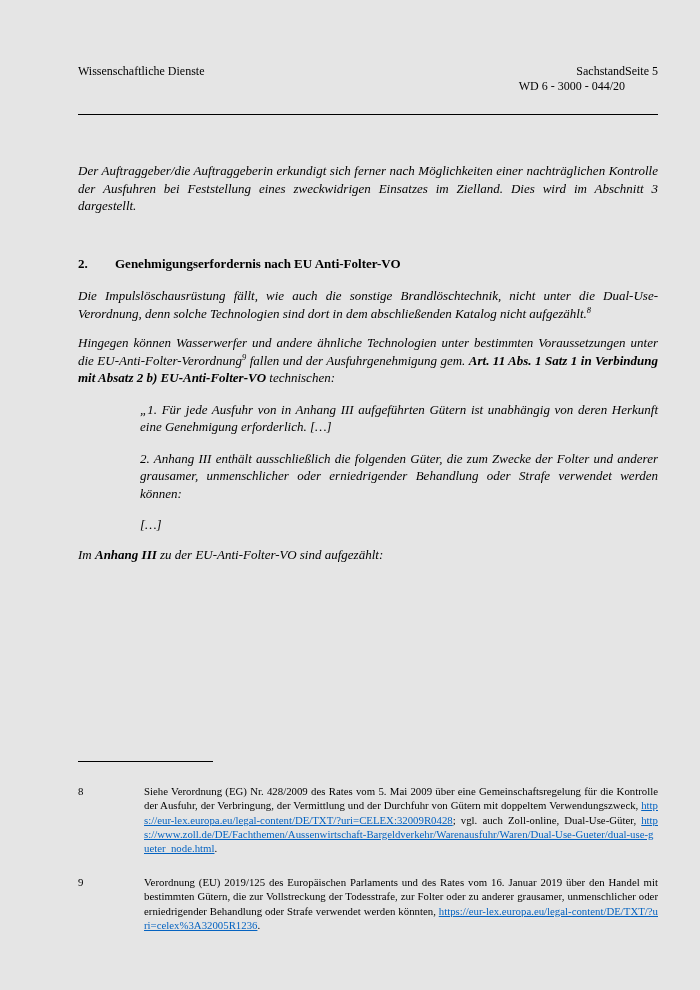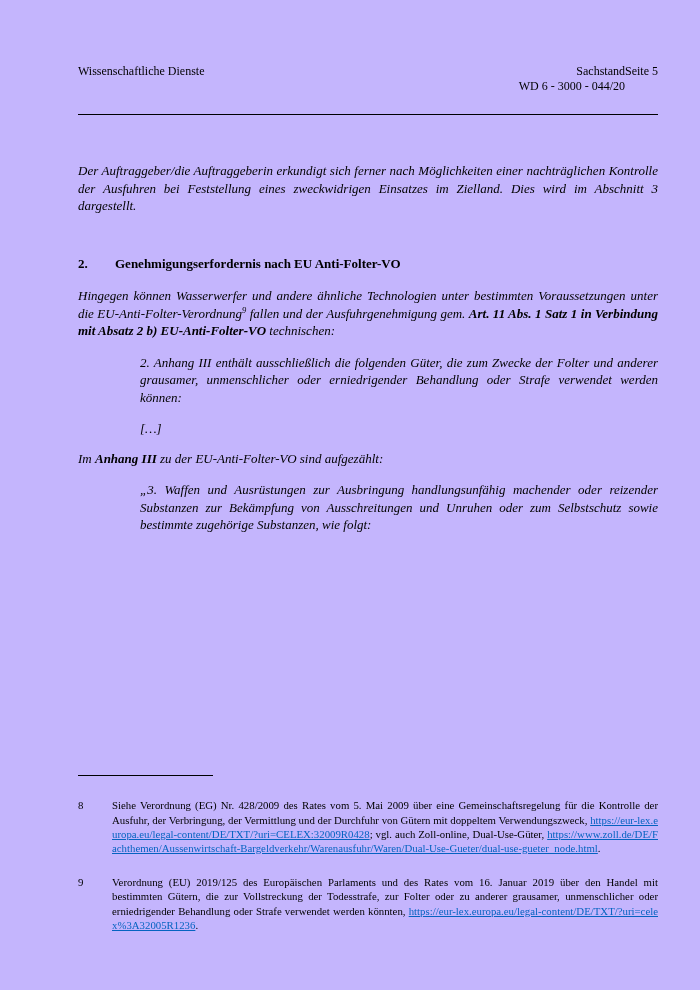--- a/index.html
+++ b/index.html
@@ -1,21 +1,21 @@
 <!DOCTYPE html>
 <html lang="de" style="--link-color: #0563c1;"><head>
 <meta charset="utf-8">
 <style>
   * { margin: 0; padding: 0; box-sizing: border-box; }
   html, body { background: #ffffff; }
   .page {
     position: relative;
     width: 700px;
     height: 990px;
-    background: #c4b5fd;
+    background: #e5e5e5;
     color: #000000;
     font-family: "Liberation Serif", "DejaVu Serif", serif;
     overflow: hidden;
   }
   .content {
     padding: 64px 42px 0 78px;
   }
   
   .header {
     display: flex;
@@ -84,20 +84,21 @@
     margin-top: 22px;
     font-size: 10.8px;
     line-height: 14.2px;
   }
   .footnote + .footnote { margin-top: 20px; }
   .fn-num { flex: 0 0 34px; }
   .fn-text {
     flex: 1 1 auto;
     text-align: justify;
     hyphens: auto;
+    margin-left: 32px;
     -webkit-hyphens: auto;
   }
   .link {
     color: var(--link-color, #0563c1);
     text-decoration: underline;
     cursor: pointer;
     overflow-wrap: anywhere;
     word-break: break-all;
   }
   b { font-weight: bold; }
@@ -118,33 +119,32 @@
     </div>
     <div class="header-rule"></div>
 
     <p class="para first">Der Auftraggeber/die Auftraggeberin erkundigt sich ferner nach Möglichkeiten einer nachträglichen Kontrolle der Ausfuhren bei Feststellung eines zweckwidrigen Einsatzes im Zielland. Dies wird im Abschnitt 3 dargestellt.</p>
 
     <div class="heading">
         <span class="h-num">2.</span>
         <span class="h-title">Genehmigungserfordernis nach EU Anti-Folter-VO</span>
       </div>
 
+    <p class="para"><span>Die Impulslöschausrüstung fällt, wie auch die sonstige Brandlöschtechnik, nicht unter die Dual-Use-Verordnung, denn solche Technologien sind dort in dem abschließenden Katalog nicht aufgezählt.</span><sup class="fnref">8</sup></p>
 
     <p class="para"><span>Hingegen können Wasserwerfer und andere ähnliche Technologien unter bestimmten Voraussetzungen unter die EU-Anti-Folter-Verordnung</span><sup class="fnref">9</sup><span>  fallen und der Ausfuhrgenehmigung gem. </span><b>Art. 11 Abs. 1 Satz 1 in Verbindung mit Absatz 2 b) EU-Anti-Folter-VO</b><span> technischen:</span></p>
 
     <div class="quote">
+      <p class="qpara">„1. Für jede Ausfuhr von in Anhang III aufgeführten Gütern ist unabhängig von deren Herkunft eine Genehmigung erforderlich. […]</p>
       <p class="qpara">2. Anhang III enthält ausschließlich die folgenden Güter, die zum Zwecke der Folter und anderer grausamer, unmenschlicher oder erniedrigender Behandlung oder Strafe verwendet werden können:</p>
       <p class="qpara">[…]</p>
     </div>
 
     <p class="para"><span>Im </span><b>Anhang III</b><span> zu der EU-Anti-Folter-VO sind aufgezählt:</span></p>
 
-    <div class="quote">
-      <p class="qpara">„3. Waffen und Ausrüstungen zur Ausbringung handlungsunfähig machender oder reizender Substanzen zur Bekämpfung von Ausschreitungen und Unruhen oder zum Selbstschutz sowie bestimmte zugehörige Substanzen, wie folgt:</p>
-    </div>
 
   </div>
 
   <div class="footnotes">
     <div class="fn-rule"></div>
 
     <div class="footnote">
       <span class="fn-num">8</span>
       <span class="fn-text"><span>Siehe Verordnung (EG) Nr. 428/2009 des Rates vom 5. Mai 2009 über eine Gemeinschaftsregelung für die Kontrolle der Ausfuhr, der Verbringung, der Vermittlung und der Durchfuhr von Gütern mit doppeltem Verwendungszweck, </span><a class="link">https://eur-lex.europa.eu/legal-content/DE/TXT/?uri=CELEX:32009R0428</a><span>; vgl. auch Zoll-online, Dual-Use-Güter, </span><a class="link">https://www.zoll.de/DE/Fachthemen/Aussenwirtschaft-Bargeldverkehr/Warenausfuhr/Waren/Dual-Use-Gueter/dual-use-gueter_node.html</a><span>.</span></span>
     </div>

